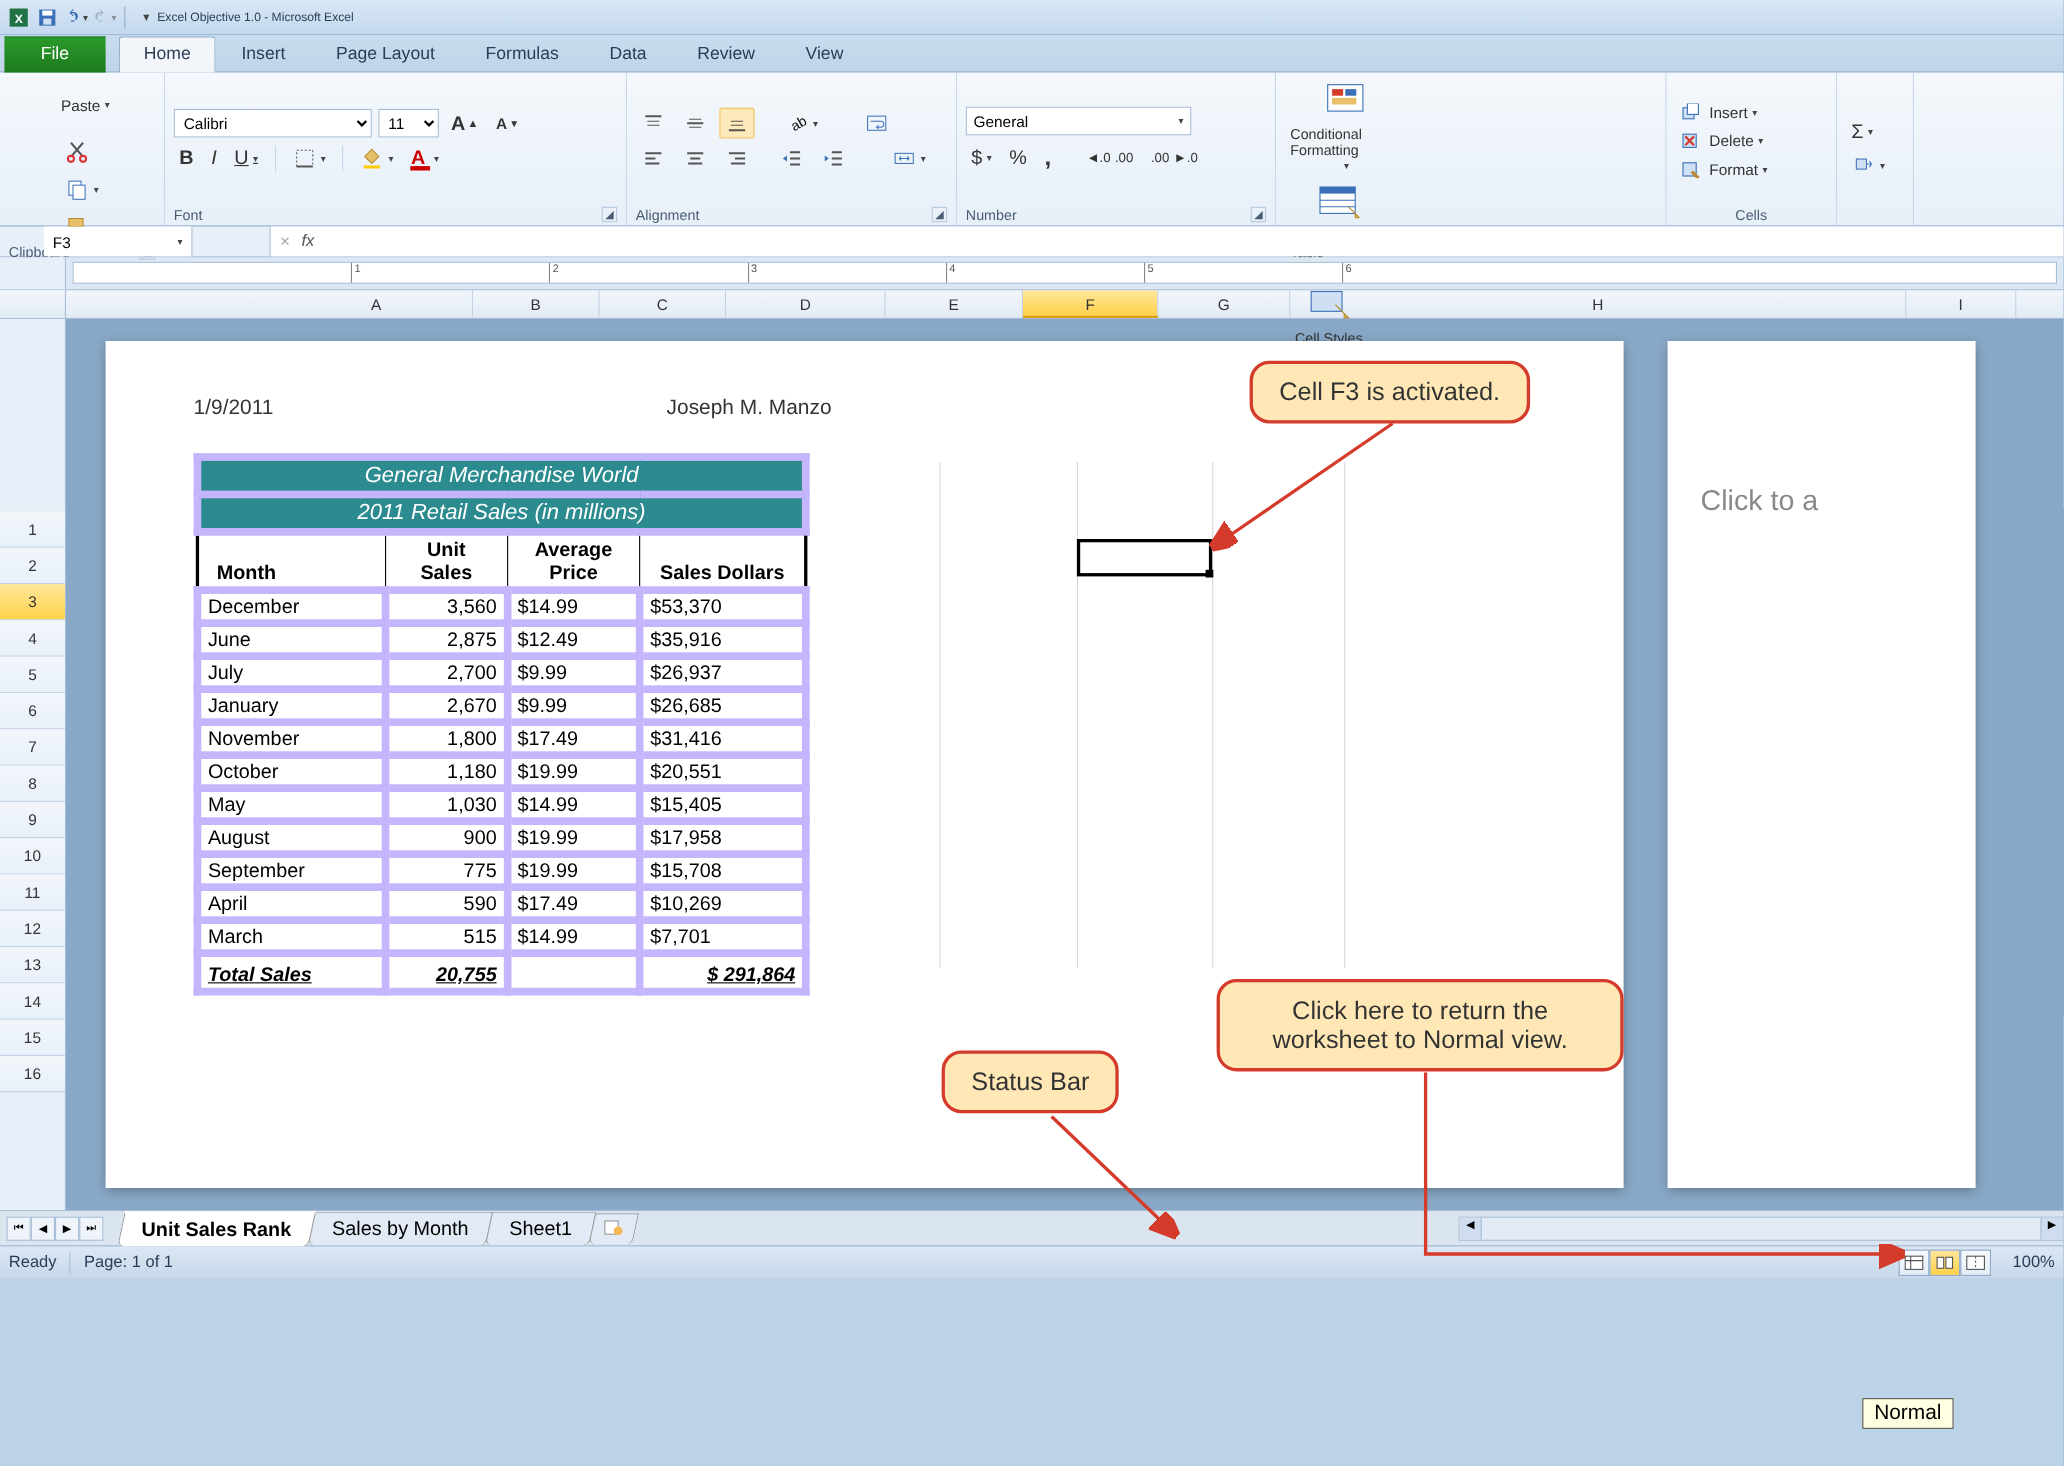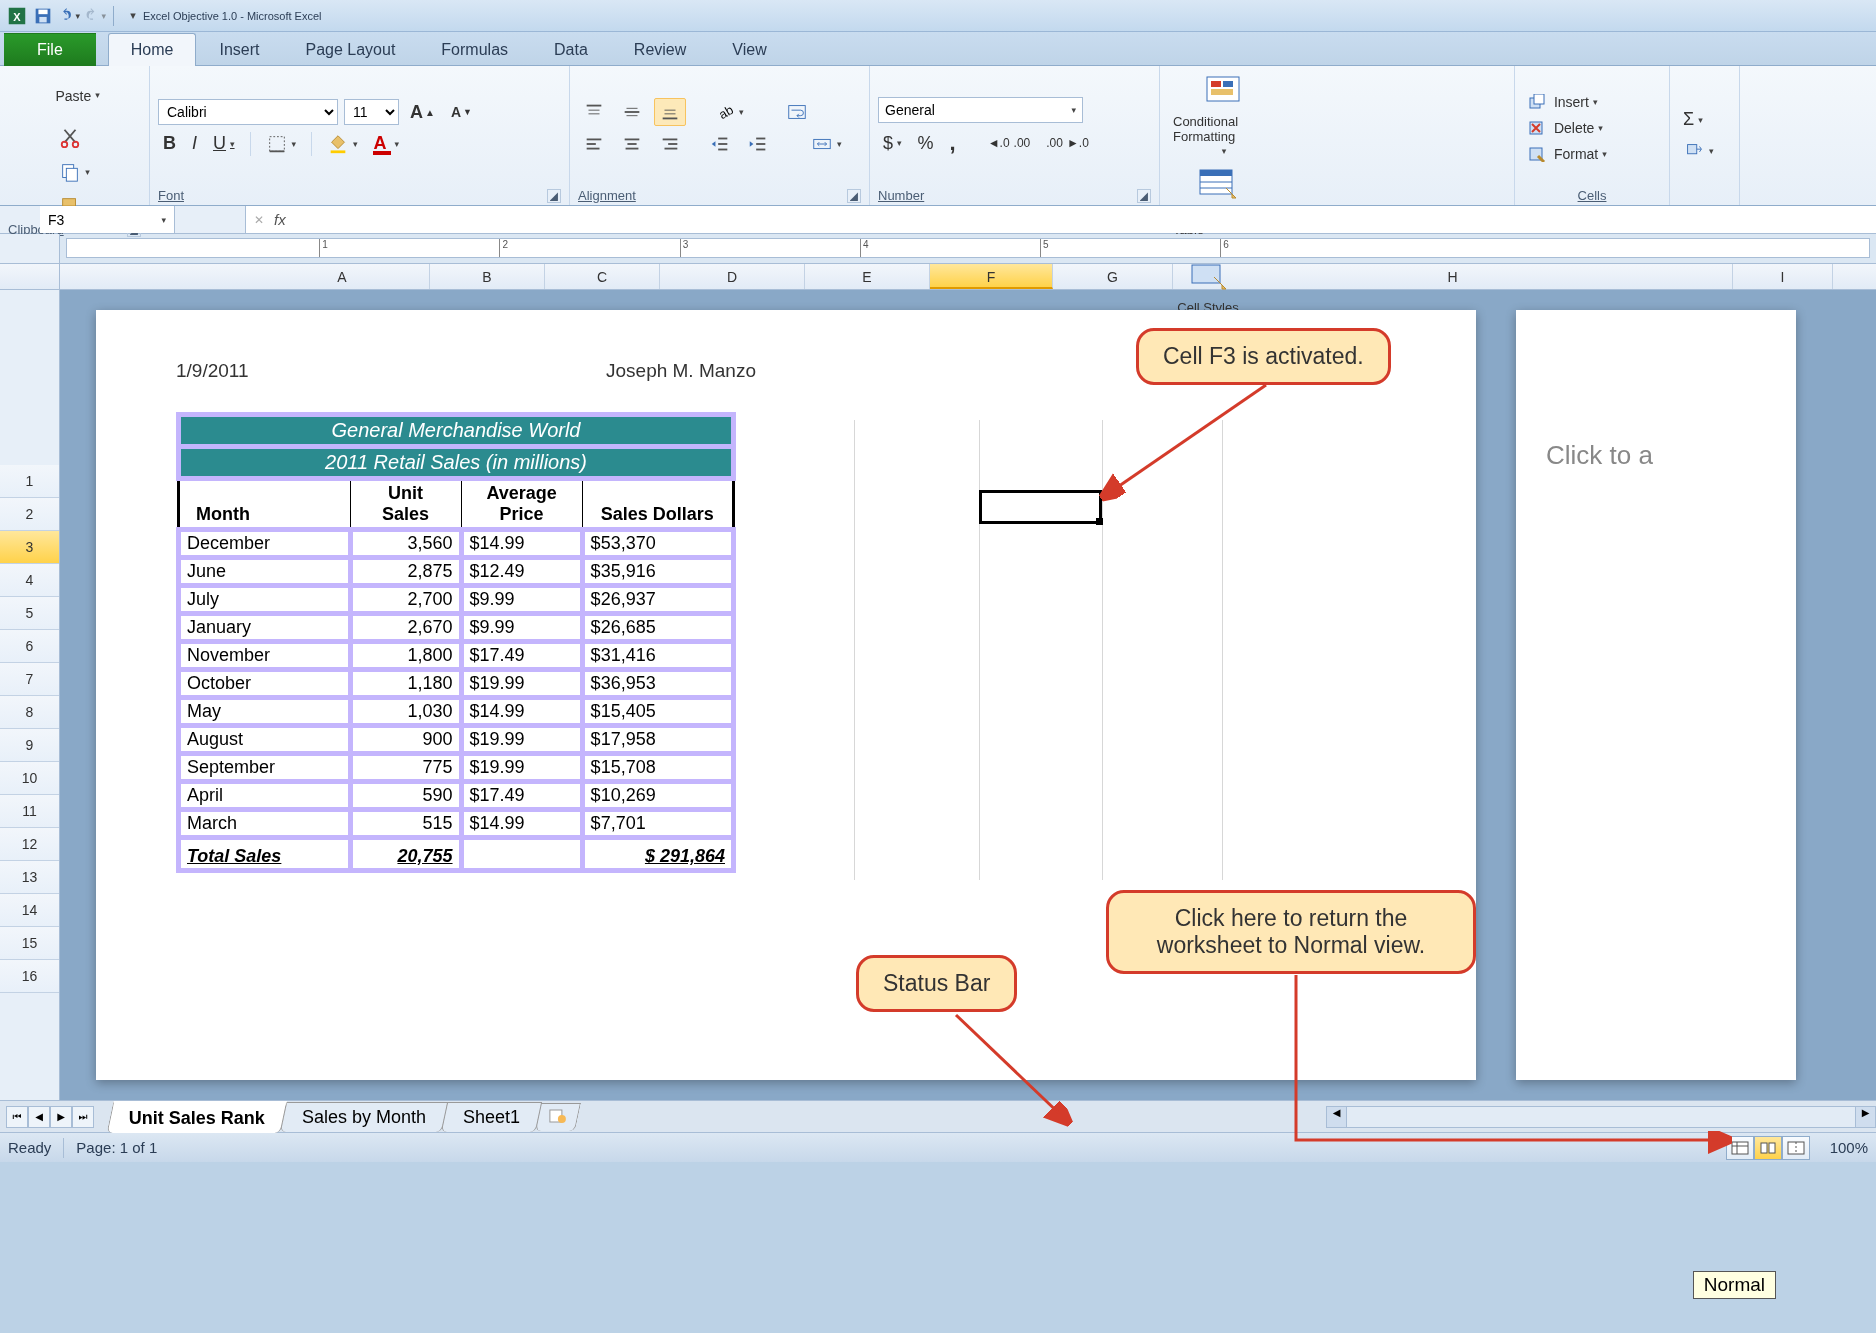--- a/index.html
+++ b/index.html
@@ -83,23 +83,21 @@
     flex-direction: column;
     justify-content: space-between;
   }
   .group-label {
     text-align: center;
     font-size: 13px;
     color: #4a5d74;
     padding-top: 2px;
     display: flex;
     justify-content: center;
-    align-items: center;
     gap: 6px;
-    text-decoration: underline;
   }
   .dialog-launcher {
     font-size: 10px;
     color: #4a5d74;
     border: 1px solid #b7c9de;
     width: 14px; height: 14px;
     display: inline-flex; align-items: center; justify-content: center;
     margin-left: auto;
   }
   .row { display: flex; align-items: center; gap: 6px; }
@@ -290,21 +288,21 @@
   .data-table th {
     border: 1px solid #000;
     font-size: 18px;
     font-weight: bold;
     padding: 2px 16px;
     text-align: center;
     vertical-align: bottom;
   }
   .data-table th.month { text-align: left; vertical-align: bottom;}
   .data-table td {
-    border: 5px solid #c4b5fd;
+    border: 7px solid #c4b5fd;
     font-size: 18px;
     padding: 1px 6px;
   }
   .data-table td.m { text-align: left; margin-top: 31px; }
   .data-table td.n { text-align: right; }
   .data-table tr.total td {
     font-weight: bold;
     font-style: italic;
     text-decoration: underline;
     border-top: 2px solid #000;
@@ -903,21 +901,21 @@
                 <div class="c"><span>$</span><span>31,416</span></div>
               </td>
             </tr>
             <tr>
               <td class="m">October</td>
               <td class="n">1,180</td>
               <td>
                 <div class="c"><span>$</span><span>19.99</span></div>
               </td>
               <td>
-                <div class="c"><span>$</span><span>36,953</span></div>
+                <div class="c"><span>$</span><span>20,551</span></div>
               </td>
             </tr>
             <tr>
               <td class="m">May</td>
               <td class="n">1,030</td>
               <td>
                 <div class="c"><span>$</span><span>14.99</span></div>
               </td>
               <td>
                 <div class="c"><span>$</span><span>15,405</span></div>

